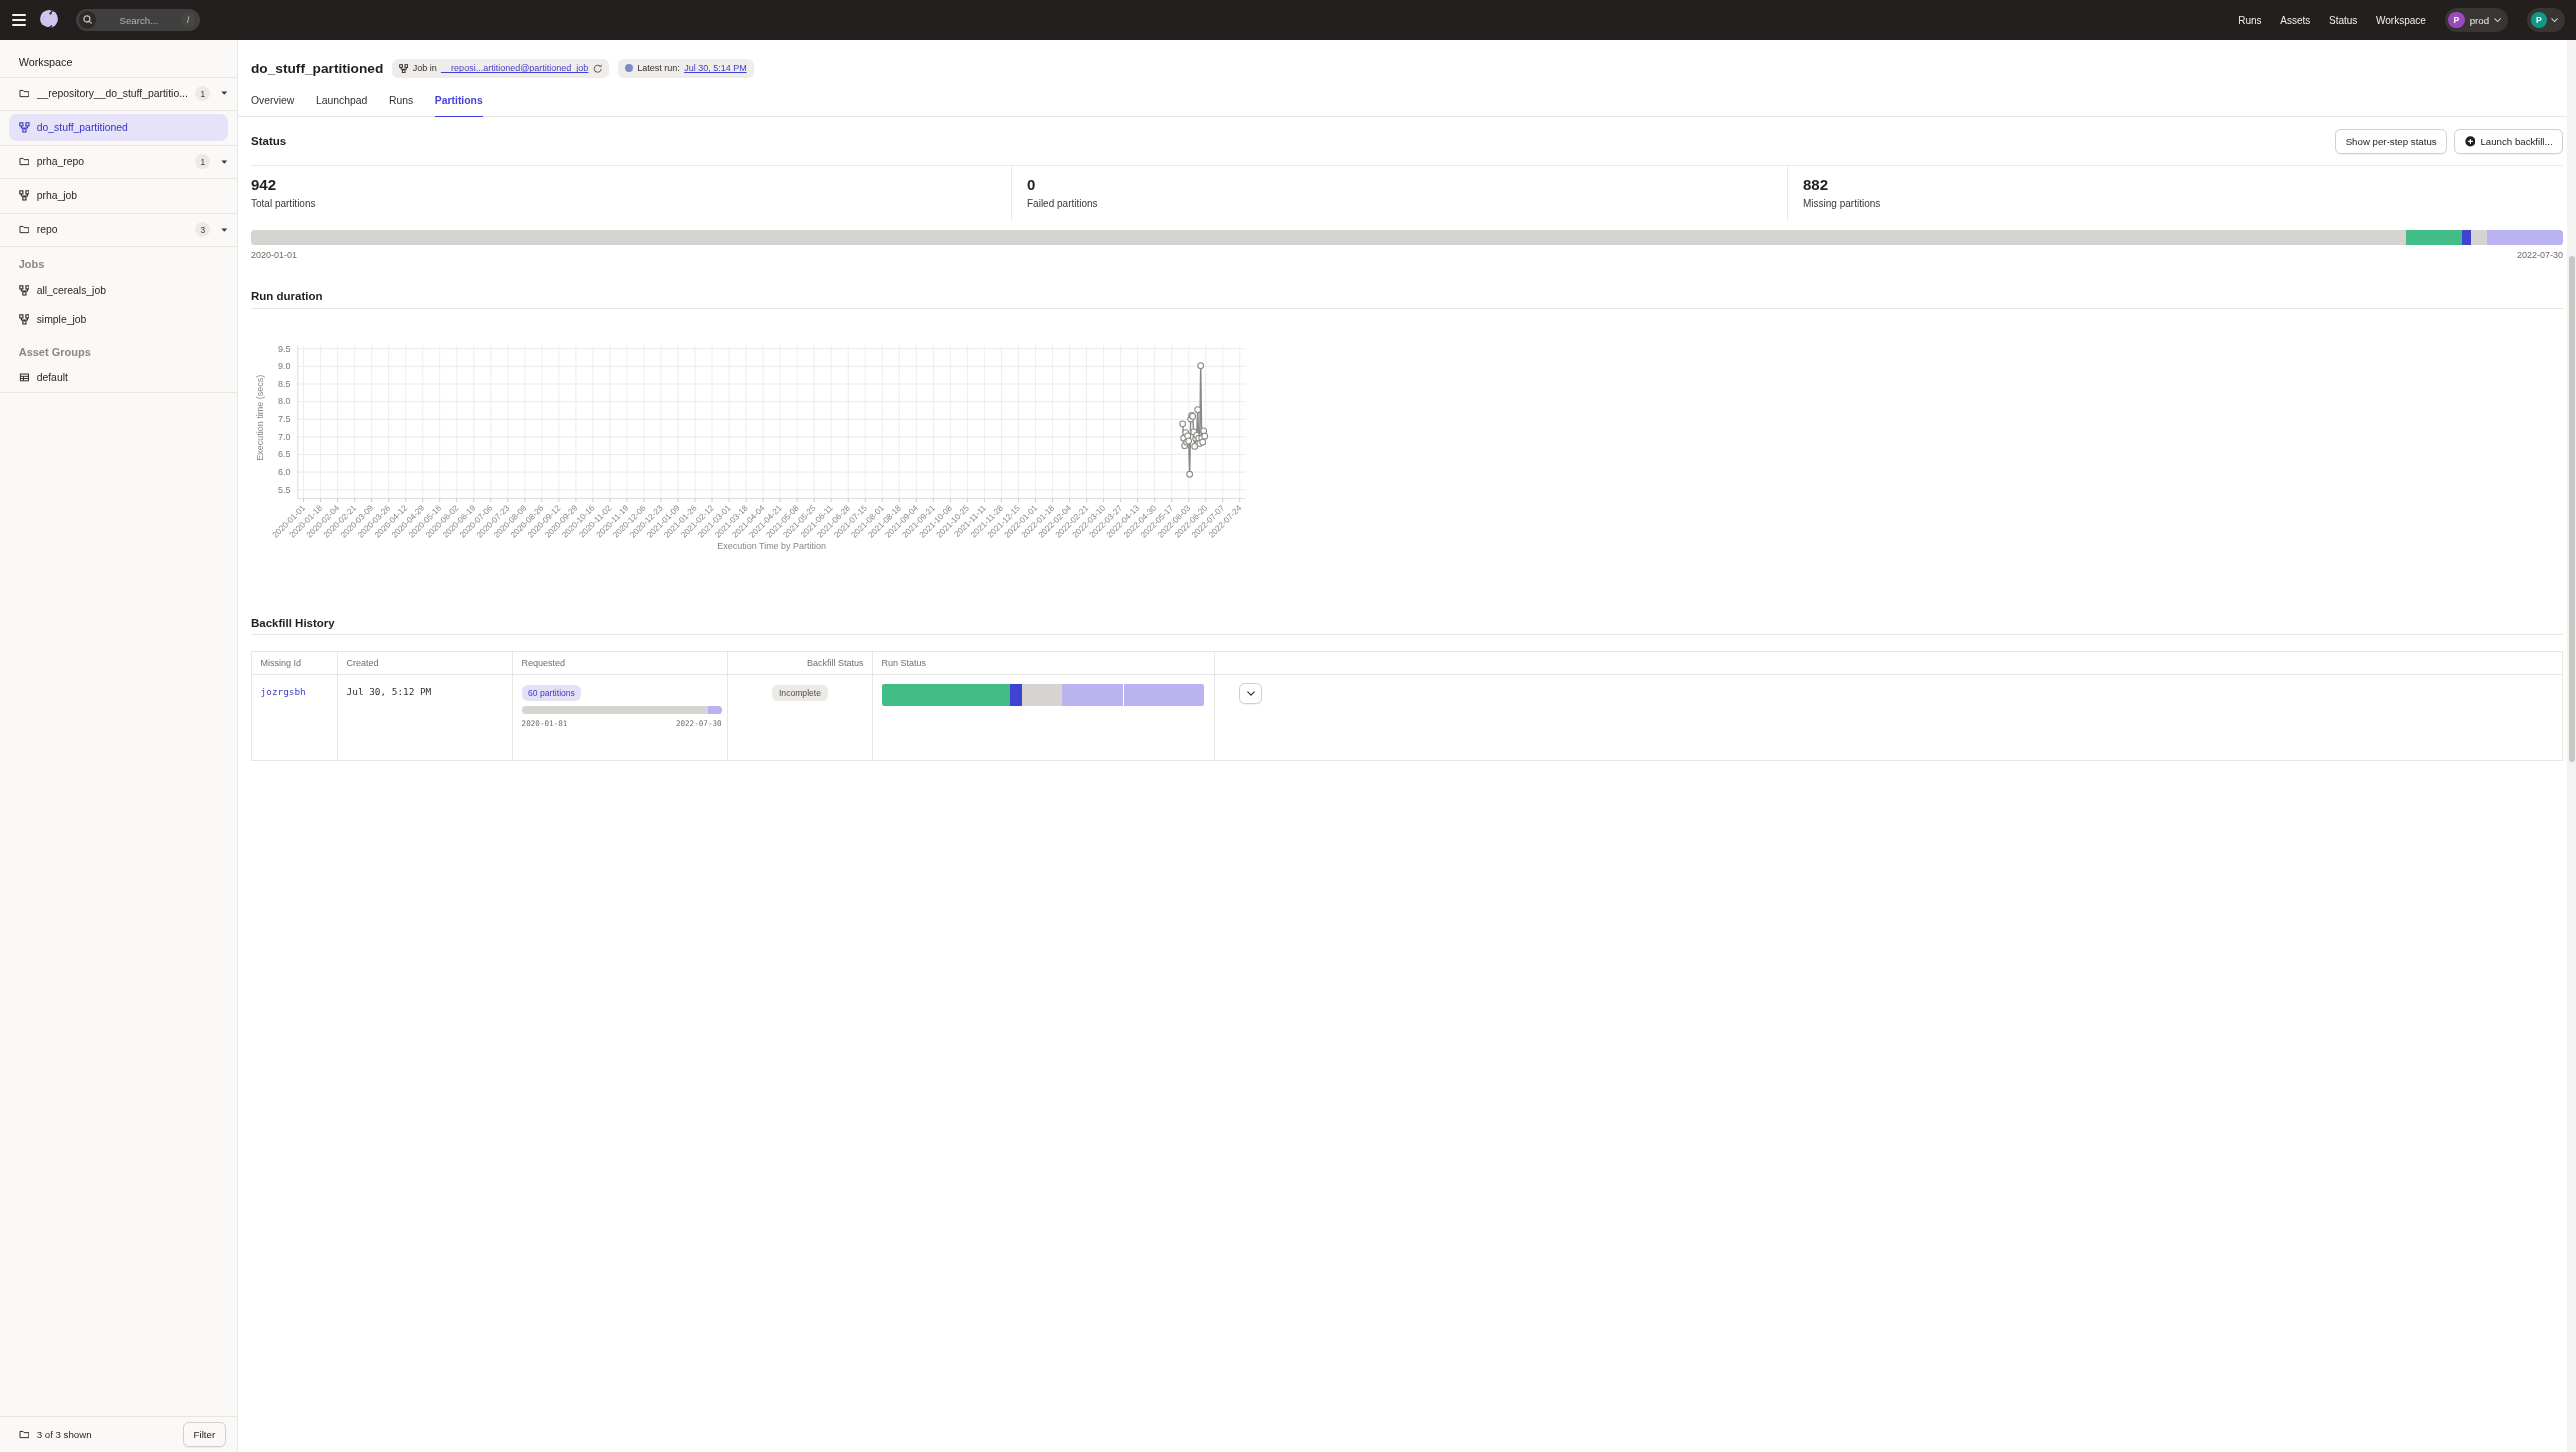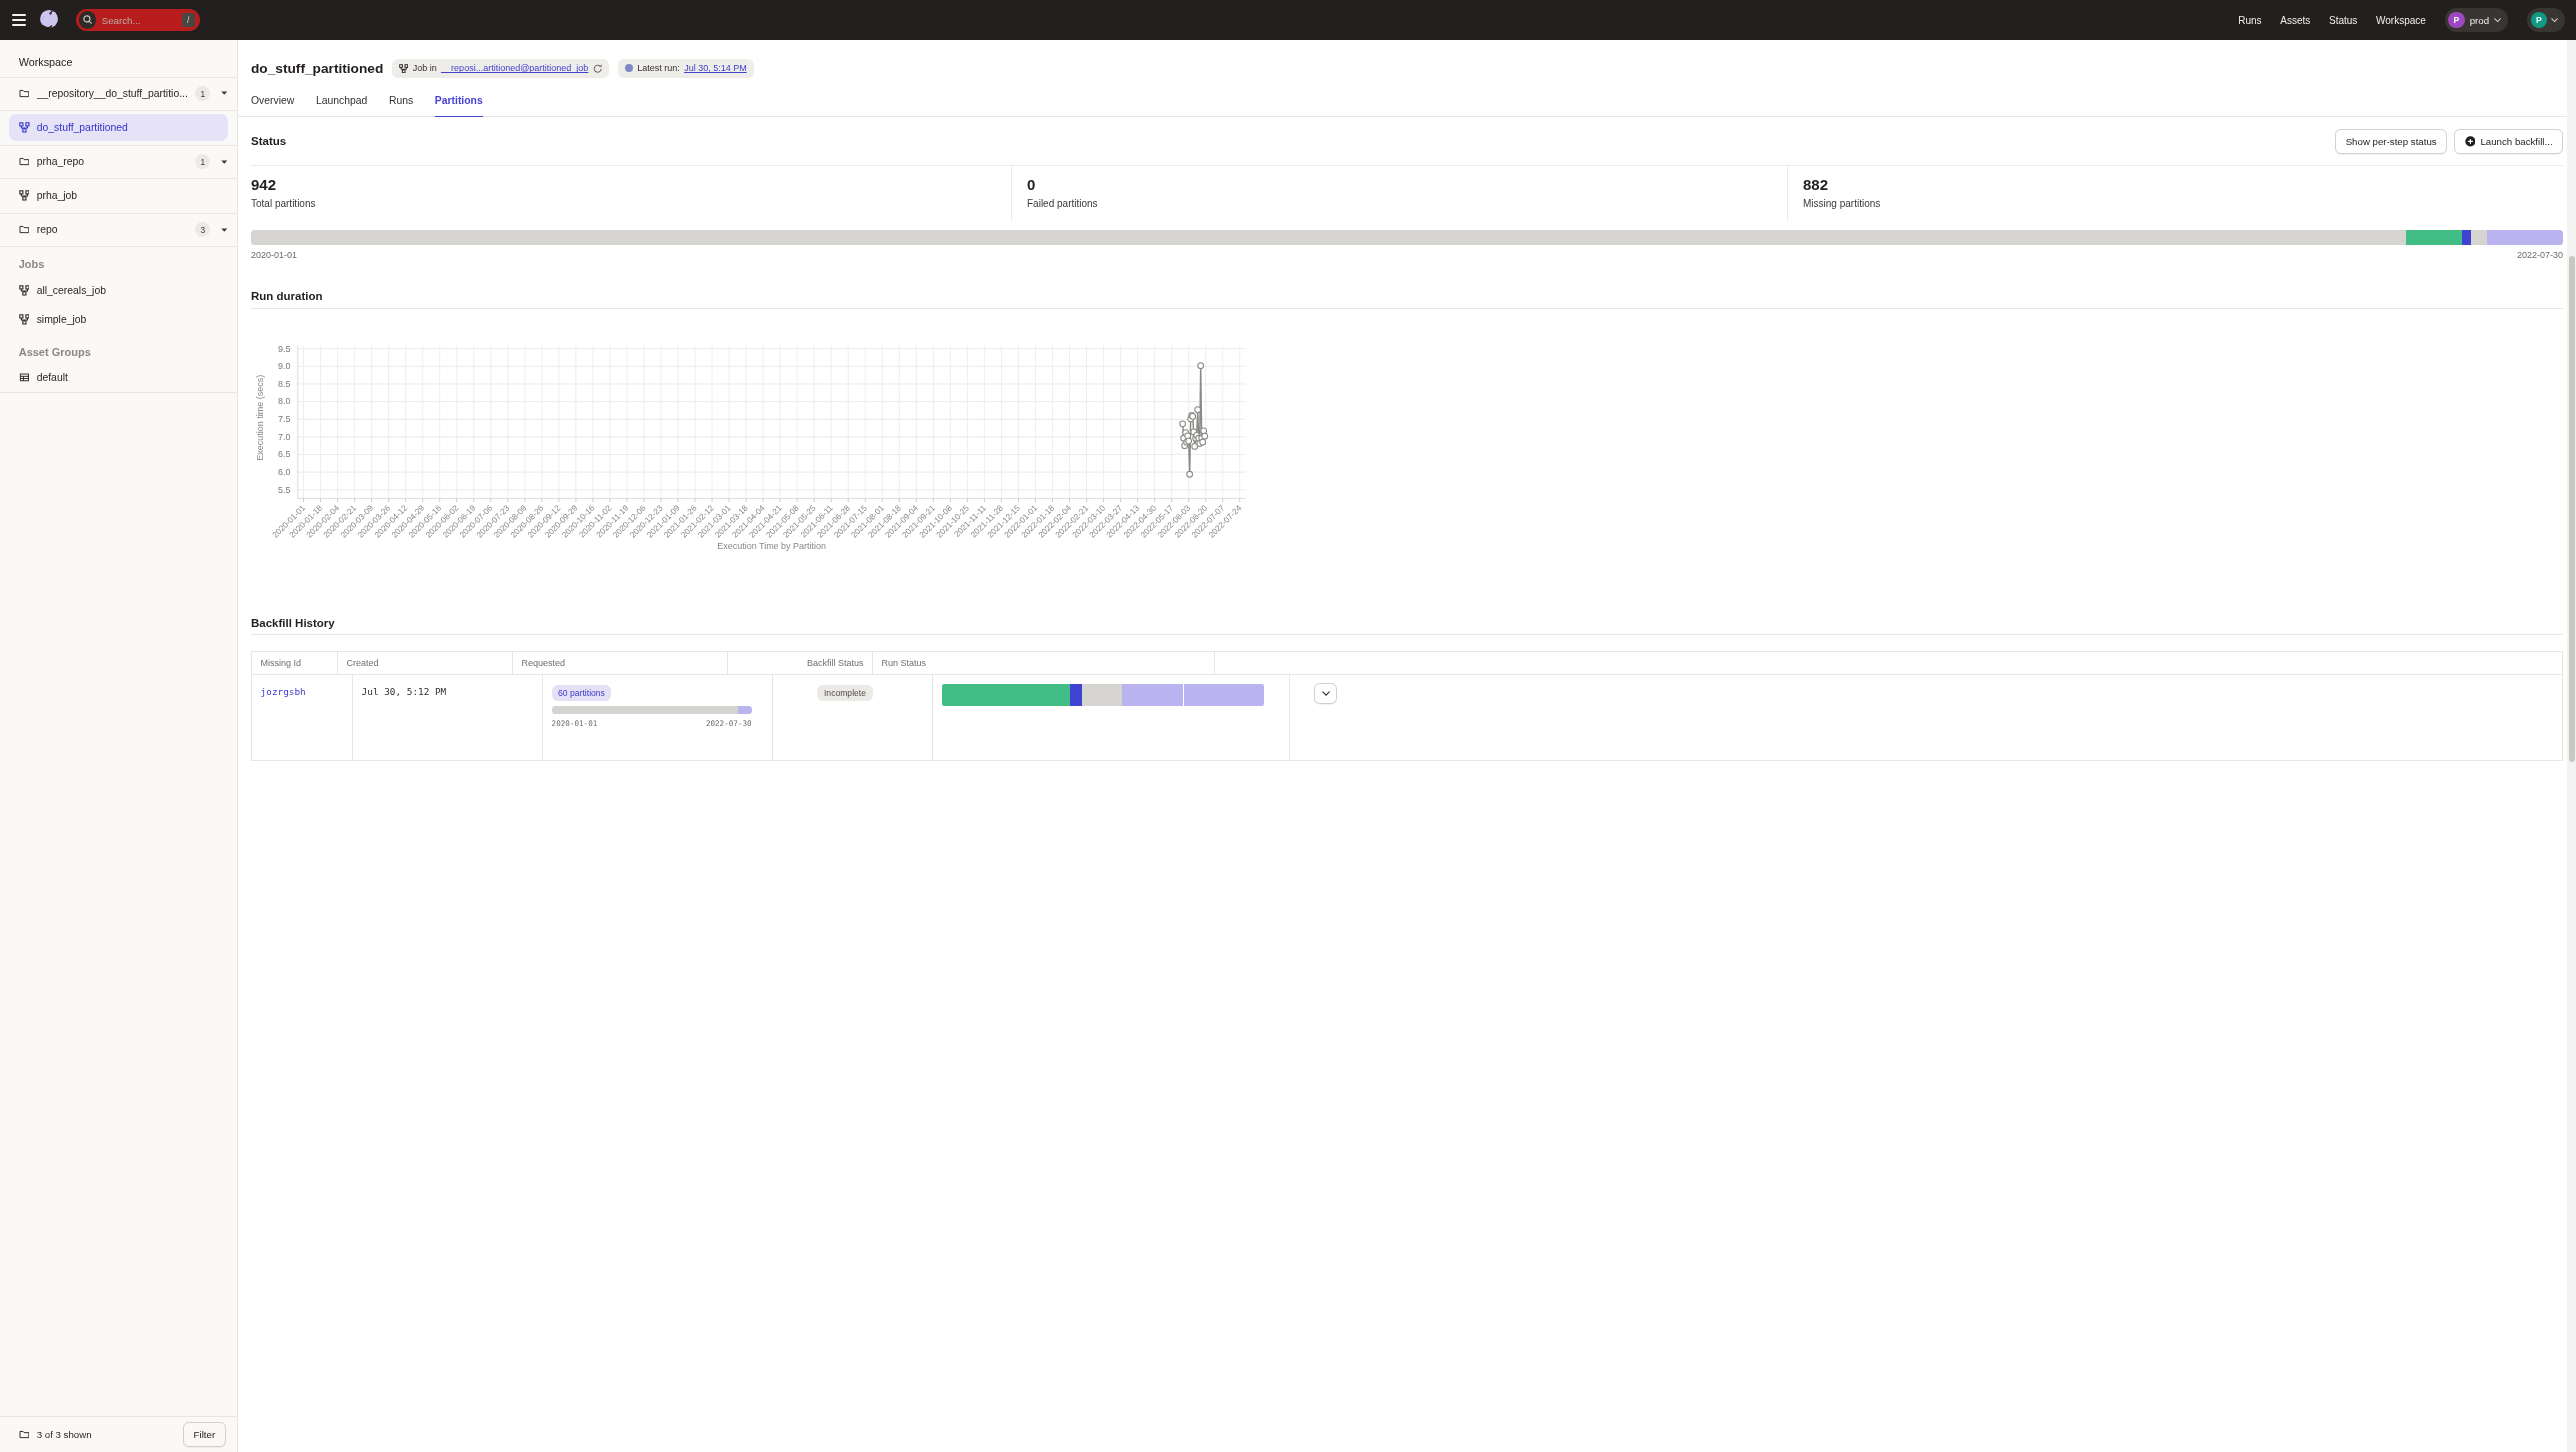--- a/index.html
+++ b/index.html
@@ -6,22 +6,22 @@
   html,body { width:1288px; height:726px; overflow:hidden; background:#FFF;
     font-family:"Liberation Sans", sans-serif; color:#231F1E; }
   .mono { font-family:"DejaVu Sans Mono", monospace; }
 
   
   .navbar { position:absolute; top:0; left:0; right:0; height:40px; background:#231F1E;
     display:flex; align-items:center; padding:0 11.5px; z-index:9; }
   .hamburger { width:14.4px; display:flex; flex-direction:column; gap:2.9px; cursor:pointer; }
   .hamburger i { display:block; height:1.8px; background:#F4F3F1; border-radius:1.4px; }
   .logo { margin-left:11.5px; display:flex; }
-  .searchbox { margin-left:14.4px; width:124px; height:22px; background:#b91c1c; border-radius:11.5px;
-    display:flex; align-items:center; gap:5.8px; padding:0 5px 0 2.9px; }
+  .searchbox { margin-left:14.4px; width:124px; height:22px; background:#404040; border-radius:11.5px;
+    display:flex; align-items:center; gap:5.8px; padding:0 5px 0 2.9px;text-align:center; }
   .search-circ { width:17.3px; height:17.3px; border-radius:50%; background:#2D2A27; display:flex; align-items:center; justify-content:center; }
   .search-ph { flex:1; color:#B5B1AD; font-size:9.7px; }
   .slash { background:#494540; color:#D6D3CF; border-radius:2.9px; font-size:8.6px; width:13px; height:14.4px;
     display:flex; align-items:center; justify-content:center; }
   .nav-right { margin-left:auto; display:flex; align-items:center; gap:18.7px; }
   .nav-item { color:#F2F1EF; font-size:10px; cursor:pointer; }
   .pill { background:#393532; border-radius:12.2px; height:24px; display:flex; align-items:center; gap:5px;
     padding:0 7.2px 0 3.6px; cursor:pointer; }
   .avatar { width:16.5px; height:16.5px; border-radius:50%; color:#FFF; font-size:8.6px; font-weight:bold;
     display:flex; align-items:center; justify-content:center; }
@@ -77,21 +77,21 @@
   .pbar { margin-top:10px; height:15px; display:flex; border-radius:3.6px; overflow:hidden; }
   .pbar-dates { display:flex; justify-content:space-between; margin-top:5px; font-size:9px; color:#6E6B67; }
   .sec-h { margin-top:30px; font-size:11.5px; font-weight:bold; padding-bottom:5.8px; border-bottom:0.7px solid #E8E6E2; }
   .sec-h.backfill { margin-top:59px; padding-bottom:4.3px; }
   .chart-mount { margin-top:8.6px; }
 
   
   .btable { margin-top:16.5px; border:0.7px solid #E8E6E2; }
   .brow { display:flex; }
   .brow.head { height:21.6px; }
-  .brow.datarow { border-top:0.7px solid #E8E6E2; height:86px;gap:15px; }
+  .brow.datarow { border-top:0.7px solid #E8E6E2; height:86px; }
   .bcell { padding:0 8.6px; overflow:hidden; }
   .bcell + .bcell { border-left:0.7px solid #E8E6E2; }
   .brow.head .bcell { display:flex; align-items:center; font-size:9px; color:#716E6A; }
   .brow.head .bcell.right { justify-content:flex-end; }
   .id-link { font-size:9.4px; color:#4441D0; cursor:pointer; padding-top:11.5px; display:inline-block; }
   .created { font-size:9.4px; color:#34302E; padding-top:11.5px; display:inline-block; }
   .ltag { display:inline-block; background:#E4E1F7; color:#3A38CC; border-radius:5.8px; padding:2.9px 6.5px;
     font-size:8.6px; margin-top:10px; }
   .gtag { display:inline-block; background:#ECEAE6; color:#504D49; border-radius:5.8px; padding:2.9px 6.5px;
     font-size:8.6px; margin-top:10px; }

